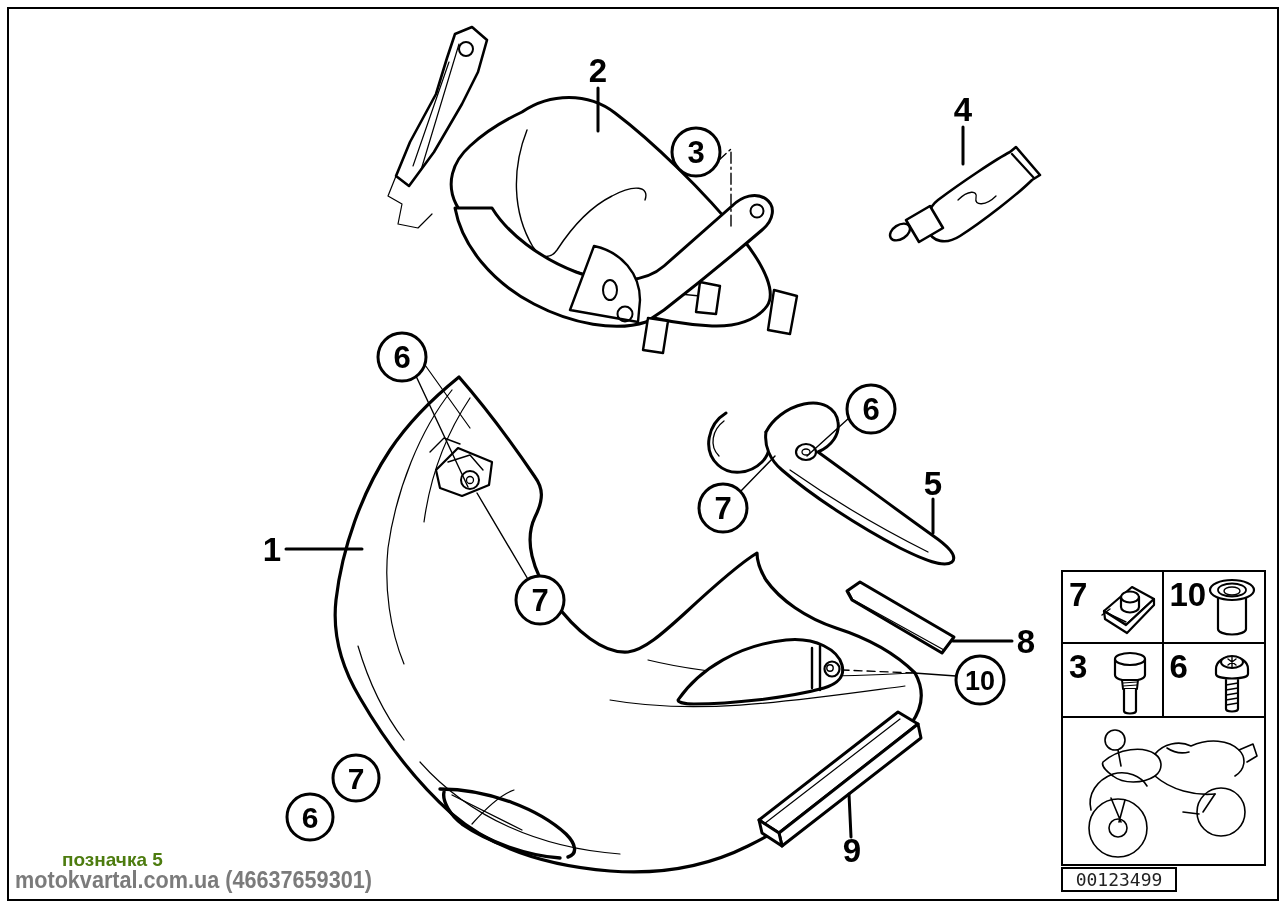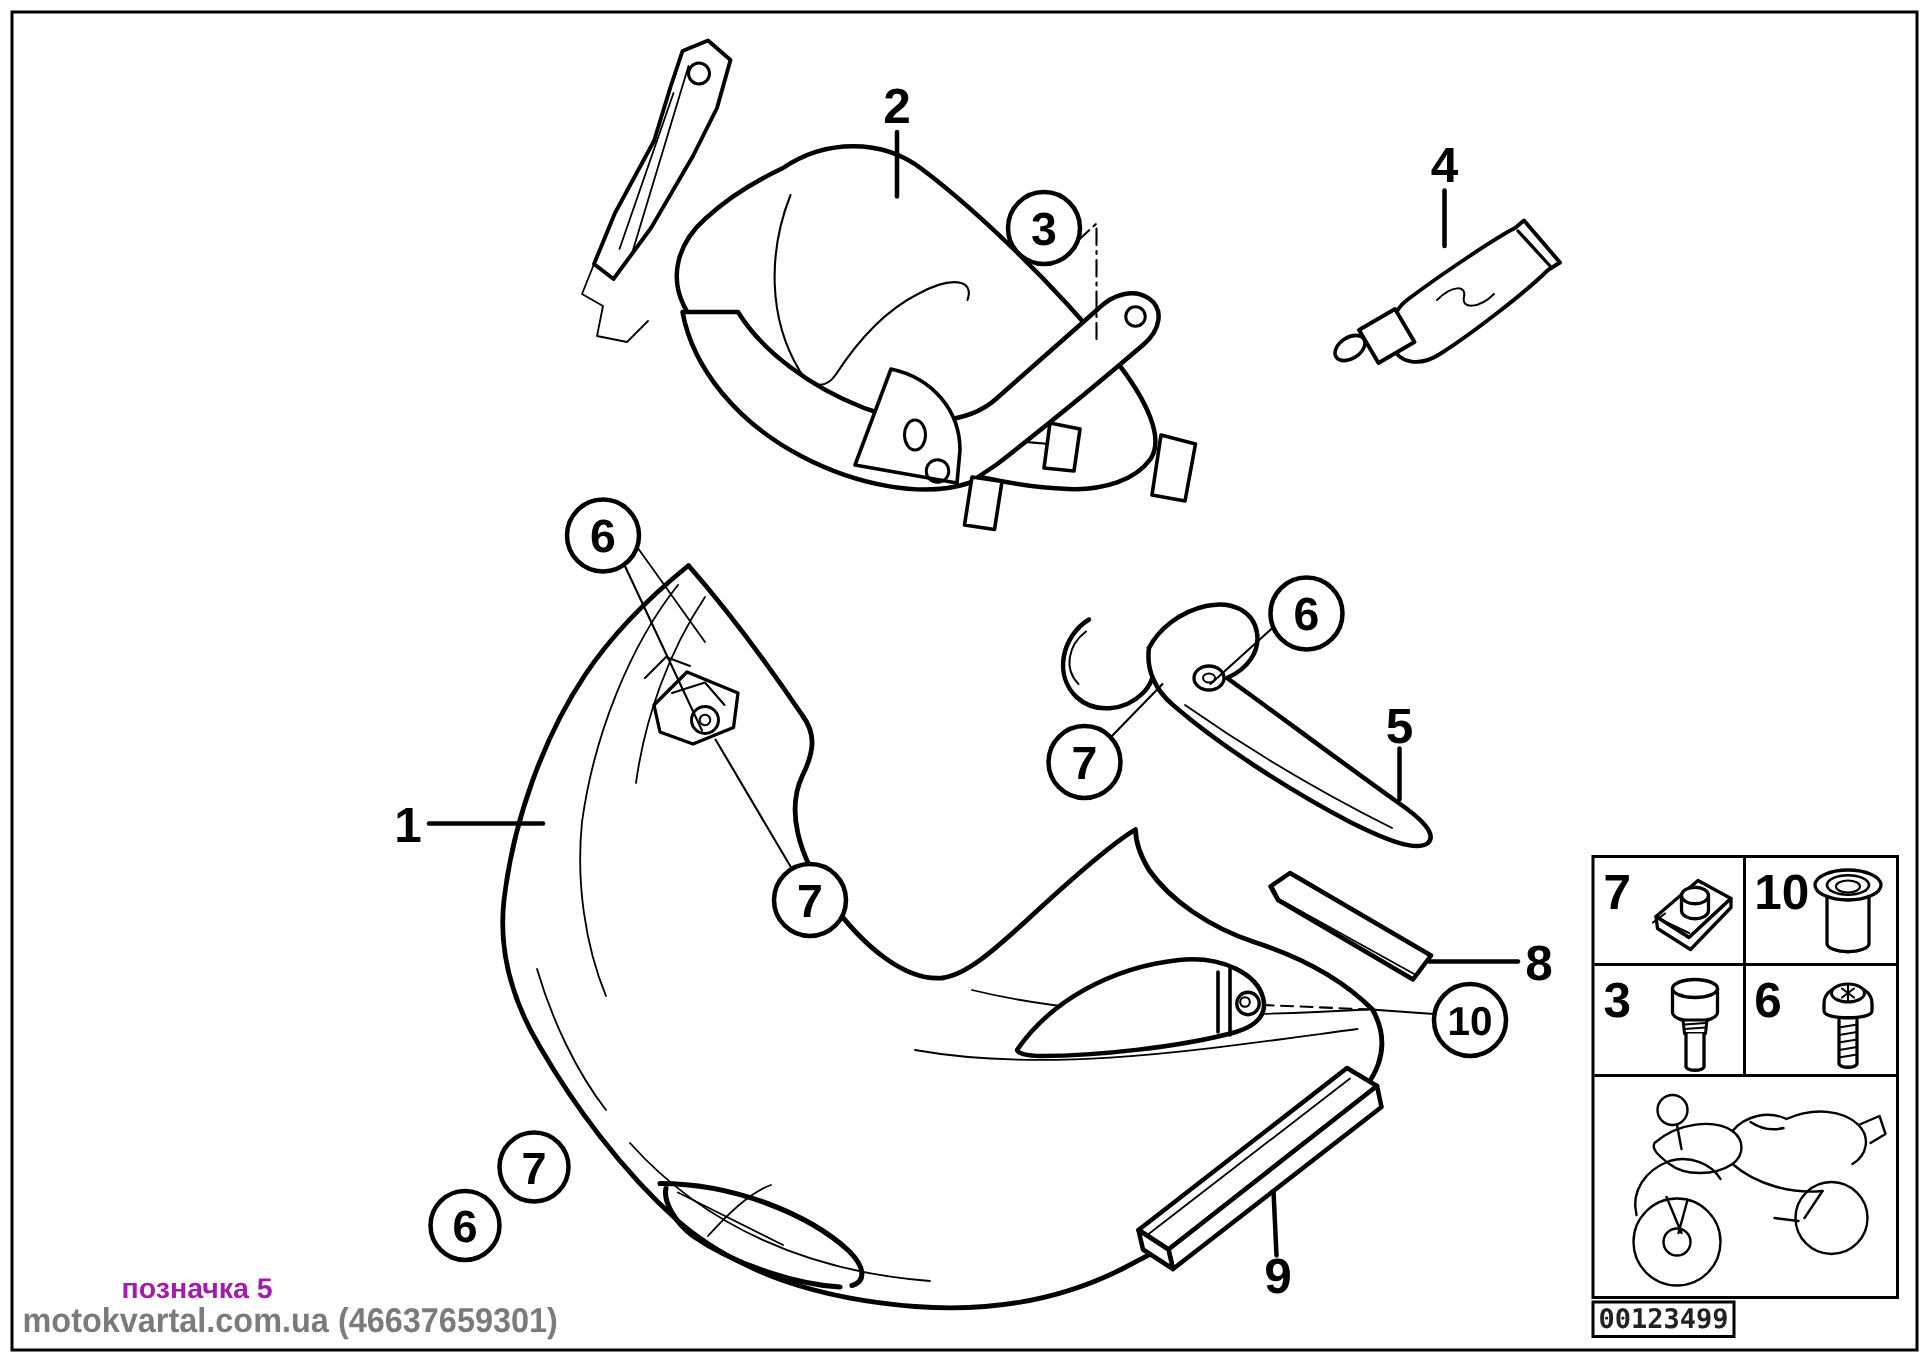--- a/index.html
+++ b/index.html
@@ -9,23 +9,23 @@
   svg text{user-select:none;}
   .num{font-family:"Liberation Sans",sans-serif;font-weight:bold;fill:#000;text-anchor:middle;}
 
   .legend{position:absolute;left:1061px;top:570px;width:205px;height:296px;border:2px solid #000;
           box-sizing:border-box;display:grid;grid-template-columns:1fr 1fr;grid-template-rows:72px 74px 1fr;background:#fff;}
   .lcell{border-right:2px solid #000;border-bottom:2px solid #000;position:relative;display:flex;align-items:flex-start;}
   .lcell.right{border-right:none;}
   .lcell .lnum{font-weight:bold;font-size:33px;line-height:1;padding:6px 0 0 6px;color:#000;}
   .lcell .licon{position:absolute;right:4px;top:3px;}
   .mcell{grid-column:1 / span 2;position:relative;}
-  .partnum{position:absolute;left:1061px;top:867px;width:96px;height:25px;border:2px solid #000;
+  .partnum{position:absolute;left:1061px;top:867px;width:116px;height:25px;border:2px solid #000;
            box-sizing:border-box;display:flex;align-items:center;justify-content:center;
-           font-family:"DejaVu Sans Mono",monospace;font-size:18px;color:#222;letter-spacing:0px;background:#fff;font-weight:bold;}
+           font-family:"DejaVu Sans Mono",monospace;font-size:18px;color:#222;letter-spacing:0px;background:#fff;}
   .wm1{position:absolute;left:62px;top:849px;font-size:19px;font-weight:bold;}
   .wm2{position:absolute;left:15px;top:867px;font-size:23px;font-weight:bold;transform:scaleX(.94);transform-origin:left;}
 </style>
 </head>
 <body>
 
 <div class="page">
   <div class="frame"></div>
 
   <svg width="1287" height="910" viewBox="0 0 1287 910" fill="none" stroke="#000" stroke-linecap="round" stroke-linejoin="round">
@@ -233,15 +233,15 @@
         <path d="M 120,94 L 136,96 M 152,76 C 148,82 144,88 140,94"></path>
         <path d="M 104,30 C 110,34 118,36 126,34"></path>
       </svg>
     </div>
   </div>
 
   <div class="partnum">
     <span>00123499</span>
   </div>
 
-  <div class="wm1" style="color: #a21caf; margin-left: 19px;">позначка 5</div>
+  <div class="wm1" style="color: #4d7c0f;">позначка 5</div>
   <div class="wm2" style="color: rgb(123, 123, 123);">motokvartal.com.ua (46637659301)</div>
 </div>
 
 </body></html>

